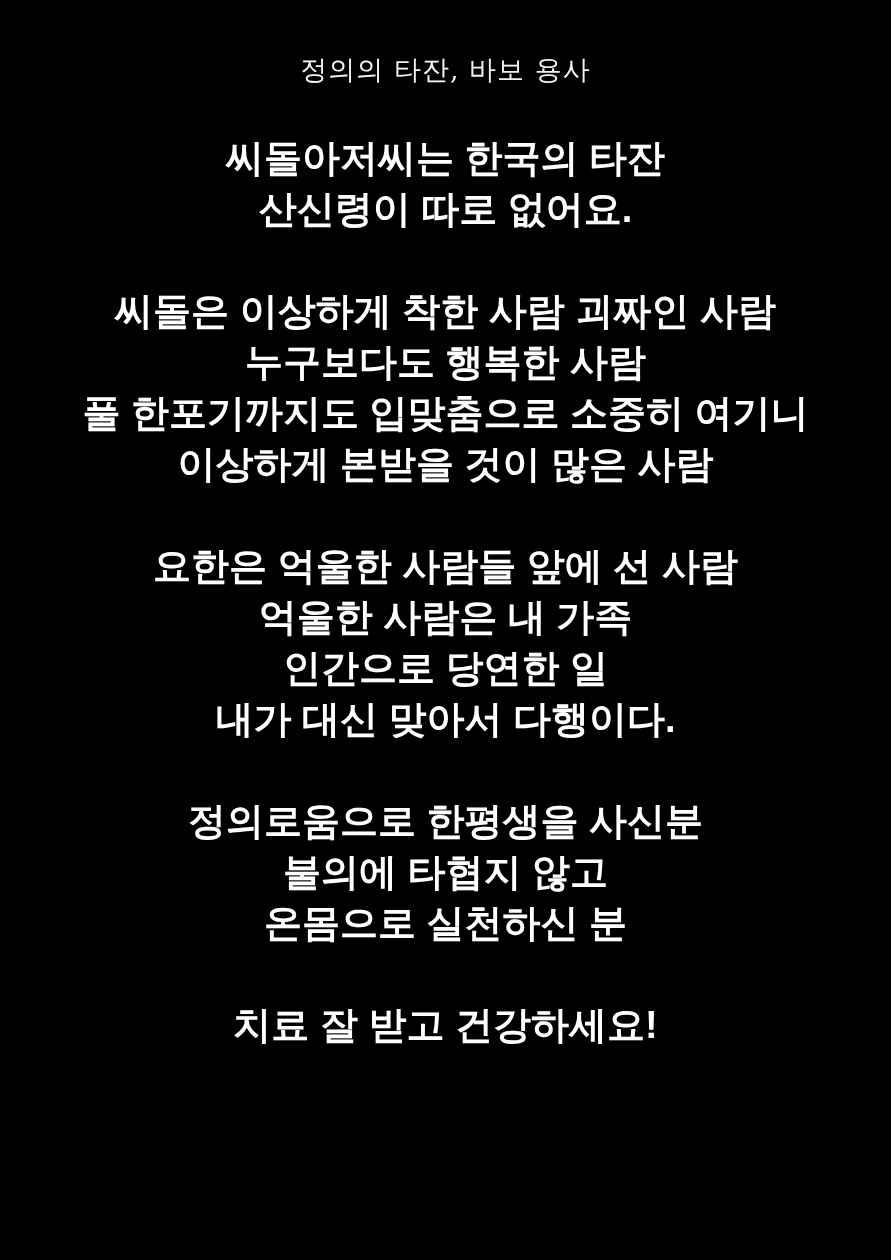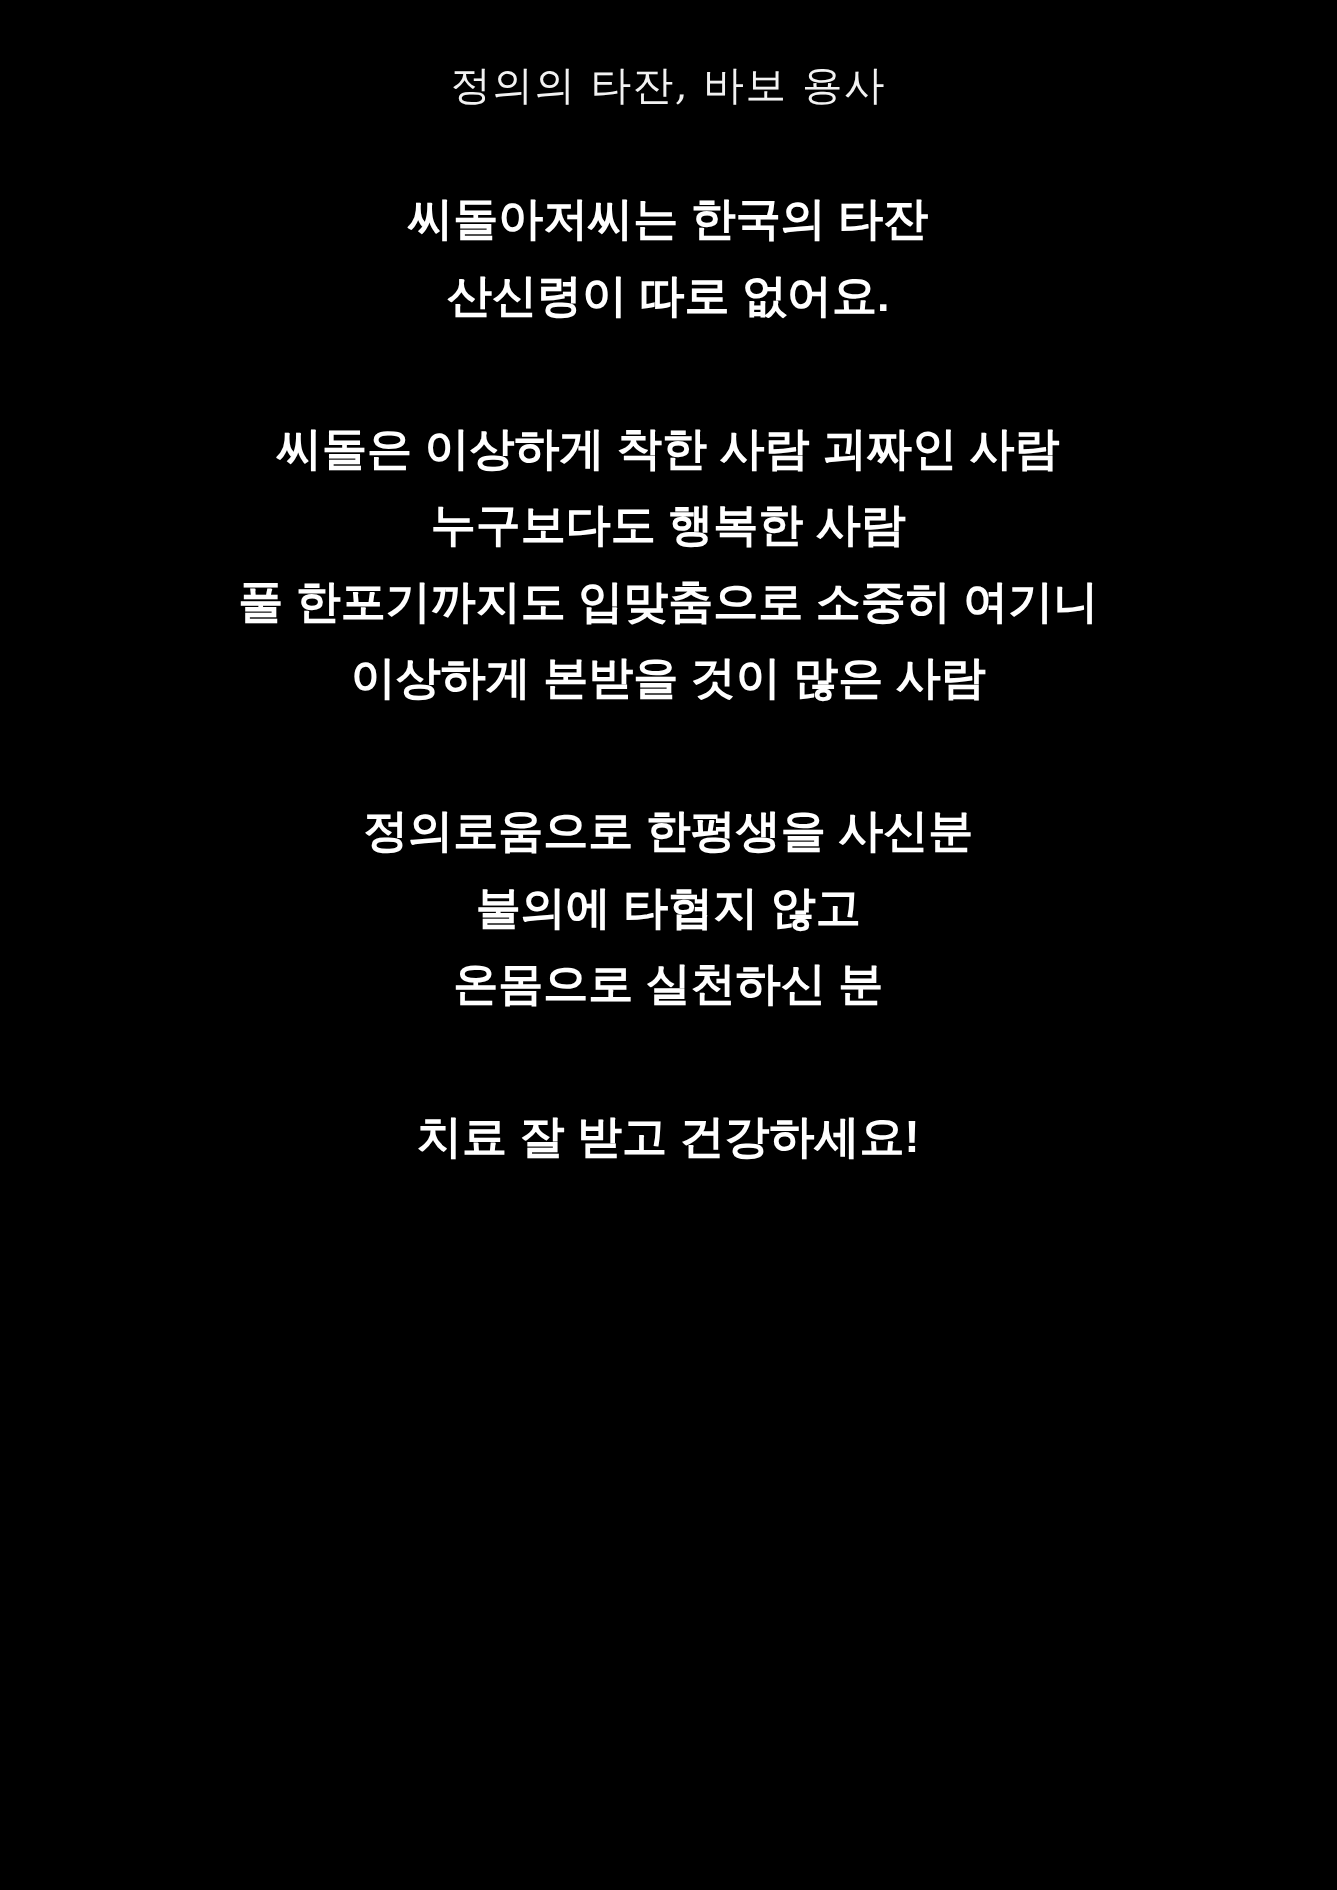--- a/index.html
+++ b/index.html
@@ -18,30 +18,30 @@
   }
   .subtitle {
     font-family: "DejaVu Serif", serif;
     font-weight: normal;
     font-size: 27px;
     line-height: 32px;
     letter-spacing: 1px;
     color: #f2f2f2;
   }
   .subtitle-1 {
-    padding-top: 42px;
+    padding-top: 54px;
   }
   .subtitle-2 {
     margin-top: 53px;
   }
   .stanza {
     margin-top: 51px;
     font-family: "Liberation Sans", sans-serif;
     font-weight: bold;
-    font-size: 30px;
+    font-size: 38px;
     line-height: 51px;
     color: #ffffff;
   }
   .stanza-first {
     margin-top: 47px;
   }
   .line {
     white-space: nowrap;
   }
 </style>
@@ -58,20 +58,26 @@
     <div class="line">산신령이 따로 없어요.</div>
   </div>
 
   <div class="stanza">
     <div class="line">씨돌은 이상하게 착한 사람 괴짜인 사람</div>
     <div class="line">누구보다도 행복한 사람</div>
     <div class="line">풀 한포기까지도 입맞춤으로 소중히 여기니</div>
     <div class="line">이상하게 본받을 것이 많은 사람</div>
   </div>
 
+  <div class="stanza">
+    <div class="line">요한은 억울한 사람들 앞에 선 사람</div>
+    <div class="line">억울한 사람은 내 가족</div>
+    <div class="line">인간으로 당연한 일</div>
+    <div class="line">내가 대신 맞아서 다행이다.</div>
+  </div>
 
   <div class="stanza">
     <div class="line">정의로움으로 한평생을 사신분</div>
     <div class="line">불의에 타협지 않고</div>
     <div class="line">온몸으로 실천하신 분</div>
   </div>
 
   <div class="stanza">
     <div class="line">치료 잘 받고 건강하세요!</div>
   </div>

